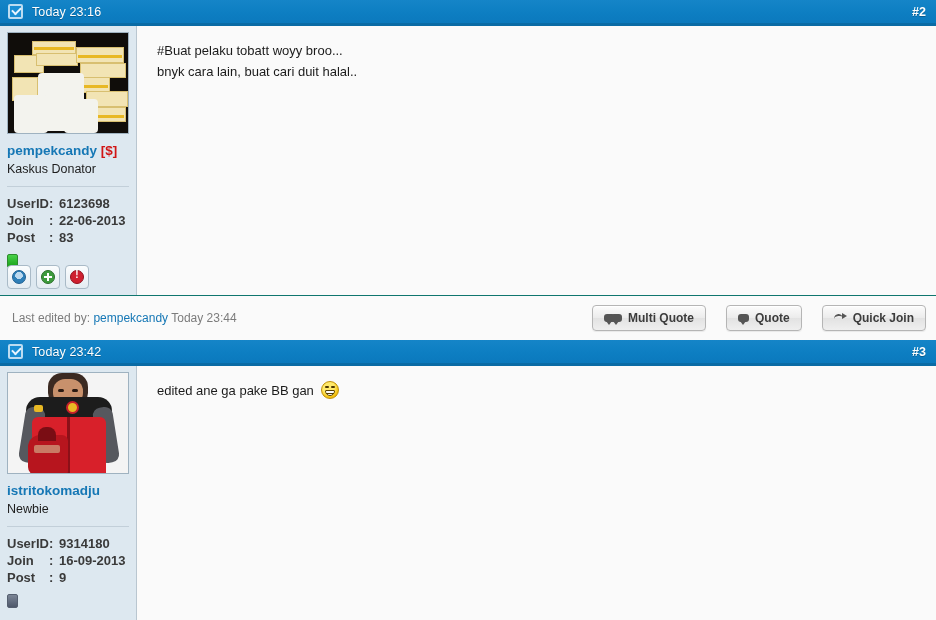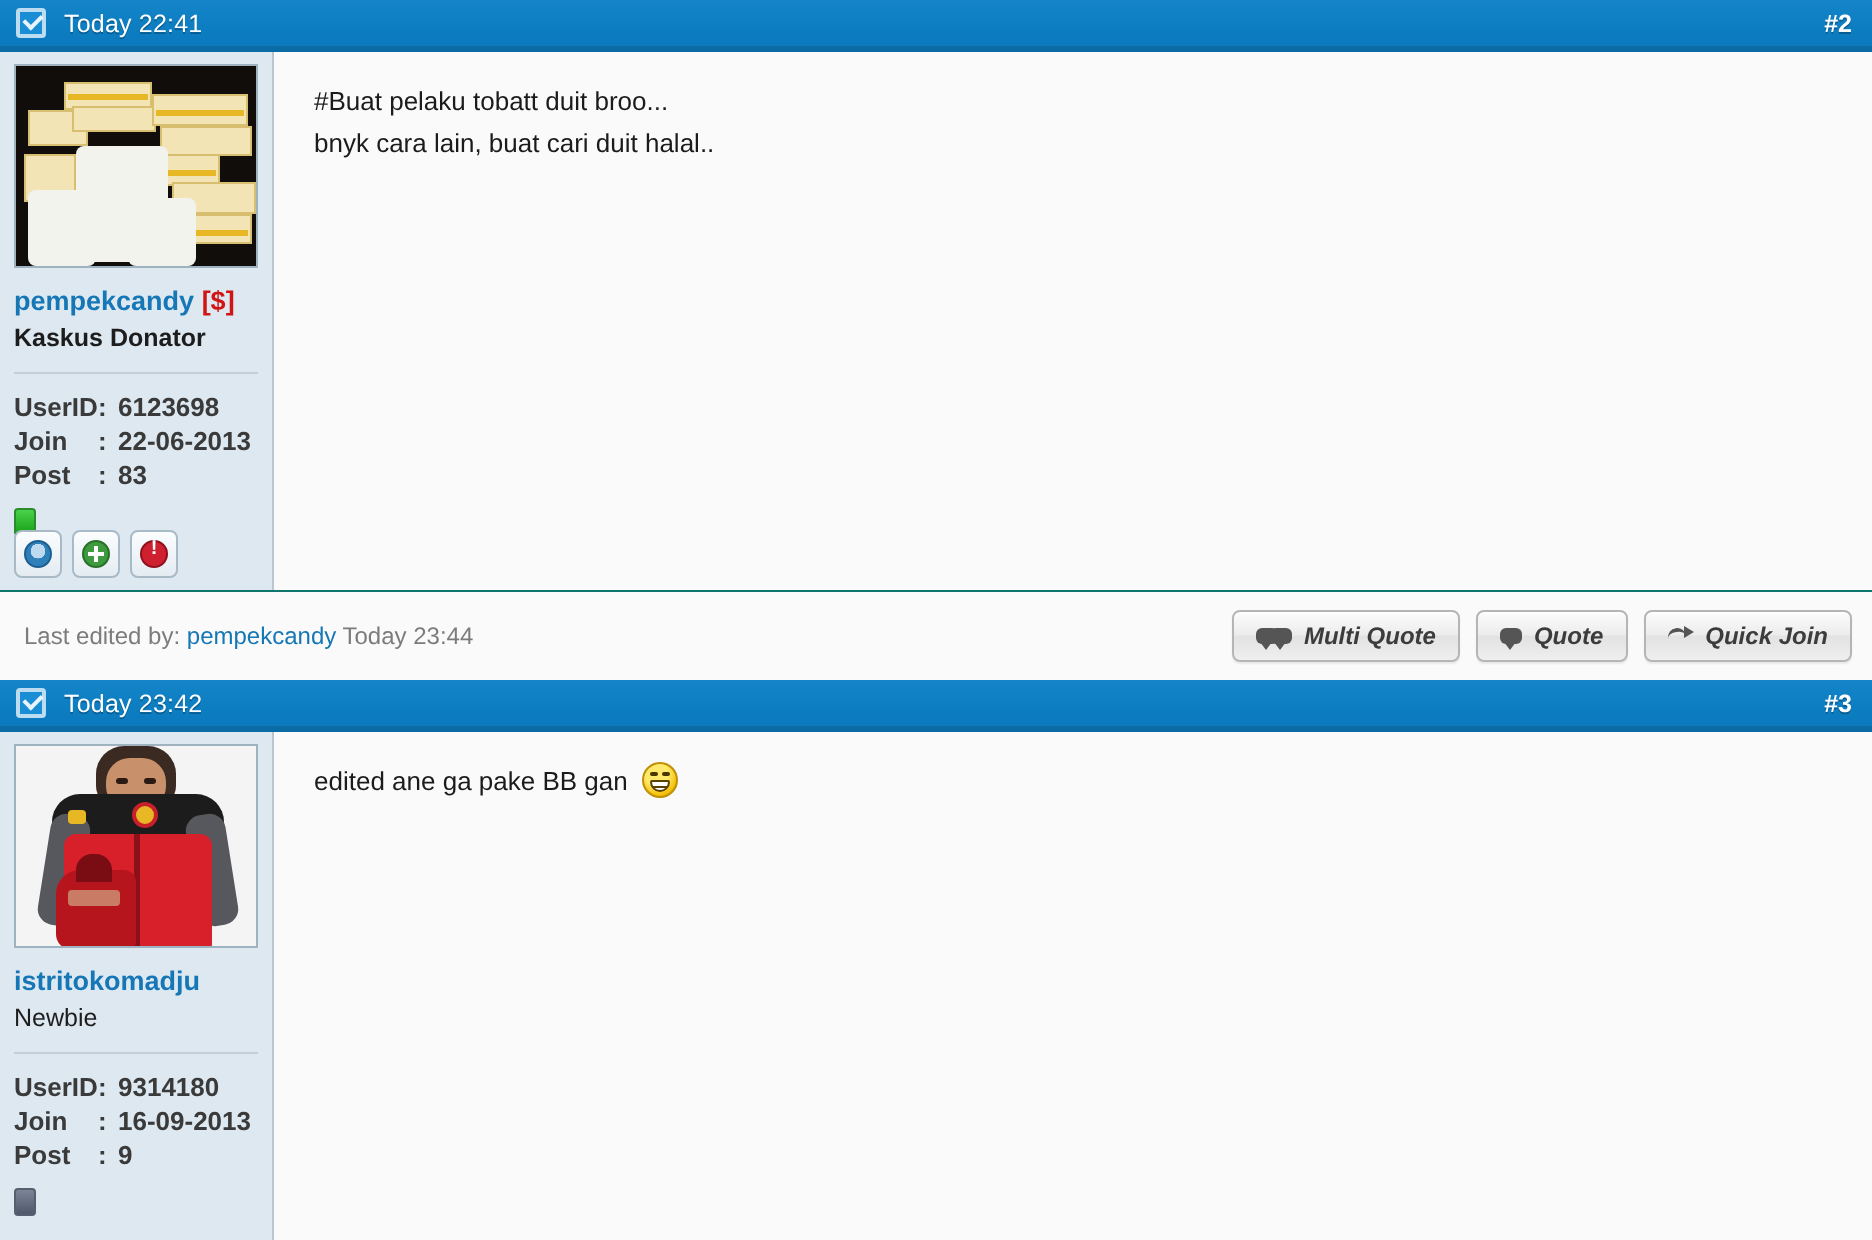--- a/index.html
+++ b/index.html
@@ -67,21 +67,21 @@
   .av1 .stripe { position:absolute; background:#e8b824; }
   .av1 .bag { position:absolute; background:#f3f3ee; border-radius: 4px; }
   .av2 { background: #f4f4f4; }
 
   .uname {
     margin-top: 9px; font-size: 13.5px; font-weight: bold;
     color: #1577b5; line-height: 1.2;
   }
   .uname .donat { color: #d11515; }
   .utitle { font-size: 12.5px; color: #1d1d1d; margin-top: 3px; line-height:1.2; }
-  .utitle.bold { font-weight: bold; }
+  .utitle.bold { font-weight: normal; }
   .hr { height:1px; background:#c2cfd9; margin: 9px 0 8px 0; }
   .meta { font-size: 13px; color: #3a3a3a; line-height: 17px; font-weight: bold; }
   .meta .row { display:flex; }
   .meta .k { width: 42px; flex:0 0 42px; }
   .meta .c { width: 10px; flex:0 0 10px; }
 
   .statbox { margin-top: 8px; width: 11px; height: 14px; border-radius:2px; }
   .stat-on  { background: linear-gradient(to bottom,#49d24a,#17a018); border:1px solid #2c8b2d; }
   .stat-off { background: linear-gradient(to bottom,#7b8596,#4e586b); border:1px solid #555f70; }
 
@@ -118,21 +118,21 @@
 
   
   .post-foot {
     display:flex; align-items:center;
     border-top: 1px solid #0f766e;
     padding: 9px 10px 9px 12px;
     background:#fafafa;
   }
   .edited { font-size: 12px; color:#7c7c7c; }
   .edited a { color:#1577b5; text-decoration:none; }
-  .fbtns { margin-left:auto; display:flex; gap: 8px; font-style: italic; }
+  .fbtns { margin-left:auto; display:flex; gap: 20px; }
   .fbtn {
     border: 1px solid #b5b5b5; border-radius: 4px;
     background: linear-gradient(to bottom,#fcfcfc 0%,#ececec 48%,#e2e2e2 50%,#efefef 100%);
     box-shadow: 0 1px 1px rgba(0,0,0,.07), inset 0 1px 0 #fff;
     height: 26px; padding: 0 11px;
     display:flex; align-items:center; gap: 6px;
     font-size: 12px; font-weight: bold; color:#3c3c3c;
   }
   .bub { width:11px; height:8px; background:#555; border-radius:3px; position:relative; display:inline-block;}
   .bub::after{content:"";position:absolute;left:2px;bottom:-3px;border-left:3px solid transparent;border-right:3px solid transparent;border-top:4px solid #555;}
@@ -141,21 +141,21 @@
   .arw::before{content:"";position:absolute;left:0;bottom:1px;width:9px;height:6px;border-top:2px solid #555;border-right:0;border-radius:6px 6px 0 0;transform:rotate(-8deg);}
   .arw::after{content:"";position:absolute;right:0;top:0;border-left:5px solid #555;border-top:3px solid transparent;border-bottom:3px solid transparent;}
 </style>
 </head>
 <body>
 
 <div class="page">
 
   <div class="post-head">
     <span class="chk"></span>
-    <span class="stamp">Today 22:41</span>
+    <span class="stamp">Today 23:16</span>
     <span class="num">#2</span>
   </div>
 
   <div class="post-body" style="height:269px;">
     <div class="sidebar">
       <div class="avatar-box av1">
         <div class="bx" style="left:6px;top:22px;width:30px;height:18px;"></div>
         <div class="bx" style="left:24px;top:8px;width:44px;height:14px;"></div>
         <div class="bx" style="left:28px;top:20px;width:42px;height:13px;"></div>
         <div class="bx" style="left:68px;top:14px;width:48px;height:16px;"></div>
@@ -205,21 +205,21 @@
         <div class="ubtn">
           <span class="glyph g-add"></span>
         </div>
         <div class="ubtn">
           <span class="glyph g-rep"></span>
         </div>
       </div>
     </div>
 
     <div class="message">
-      <div class="msg-text">#Buat pelaku tobatt duit broo...</div>
+      <div class="msg-text">#Buat pelaku tobatt woyy broo...</div>
       <div class="msg-text">bnyk cara lain, buat cari duit halal..</div>
     </div>
   </div>
 
   <div class="post-foot">
     <div class="edited">
       <span>Last edited by:</span>
       <a href="#">pempekcandy</a>
       <span>Today 23:44</span>
     </div>

